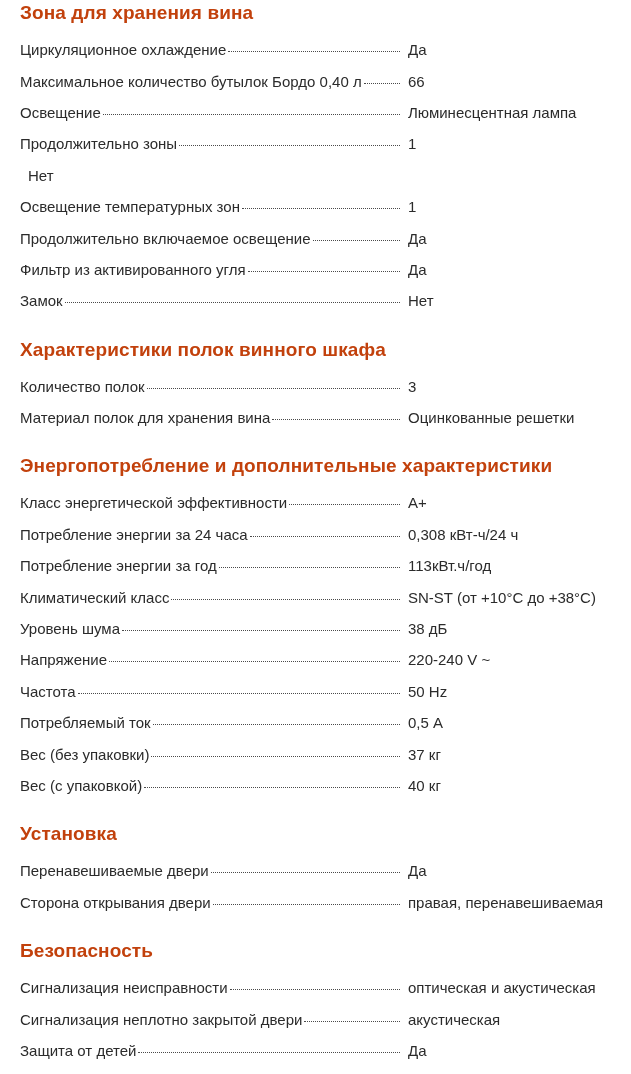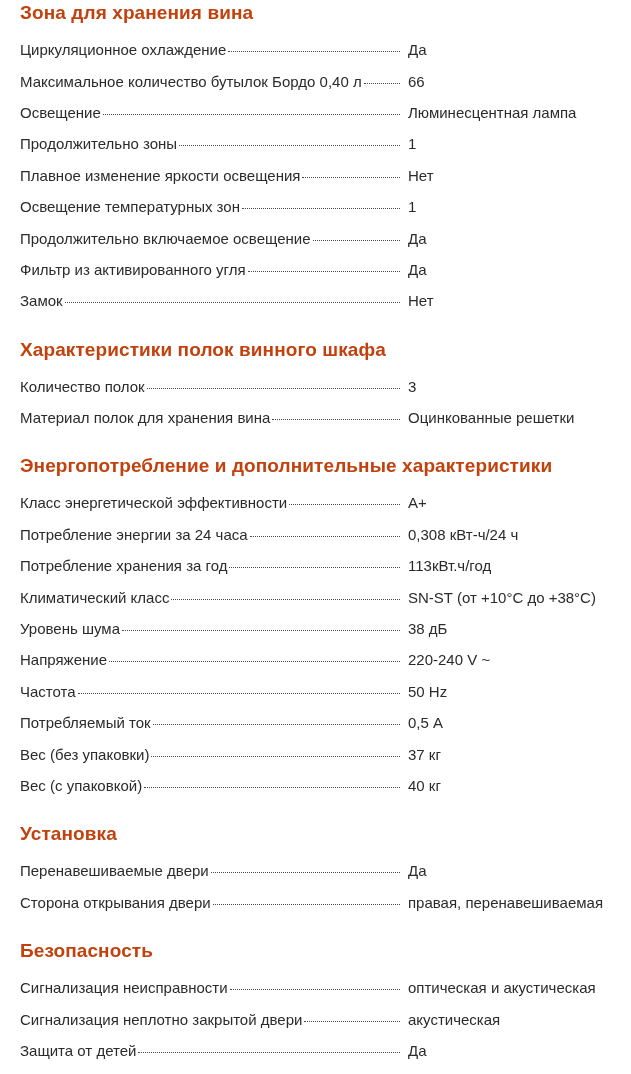--- a/index.html
+++ b/index.html
@@ -95,24 +95,20 @@
         <span class="value">Люминесцентная лампа</span>
       </div>
       <div class="row">
         <div class="left">
           <span class="label">Продолжительно зоны</span>
           <span class="leader"></span>
         </div>
         <span class="value">1</span>
       </div>
       <div class="row">
-        <div class="left">
-          <span class="label">Плавное изменение яркости освещения</span>
-          <span class="leader"></span>
-        </div>
         <span class="value">Нет</span>
       </div>
       <div class="row">
         <div class="left">
           <span class="label">Освещение температурных зон</span>
           <span class="leader"></span>
         </div>
         <span class="value">1</span>
       </div>
       <div class="row">
@@ -165,21 +161,21 @@
       </div>
       <div class="row">
         <div class="left">
           <span class="label">Потребление энергии за 24 часа</span>
           <span class="leader"></span>
         </div>
         <span class="value">0,308 кВт-ч/24 ч</span>
       </div>
       <div class="row">
         <div class="left">
-          <span class="label">Потребление хранения за год</span>
+          <span class="label">Потребление энергии за год</span>
           <span class="leader"></span>
         </div>
         <span class="value">113кВт.ч/год</span>
       </div>
       <div class="row">
         <div class="left">
           <span class="label">Климатический класс</span>
           <span class="leader"></span>
         </div>
         <span class="value">SN-ST (от +10°C до +38°C)</span>

